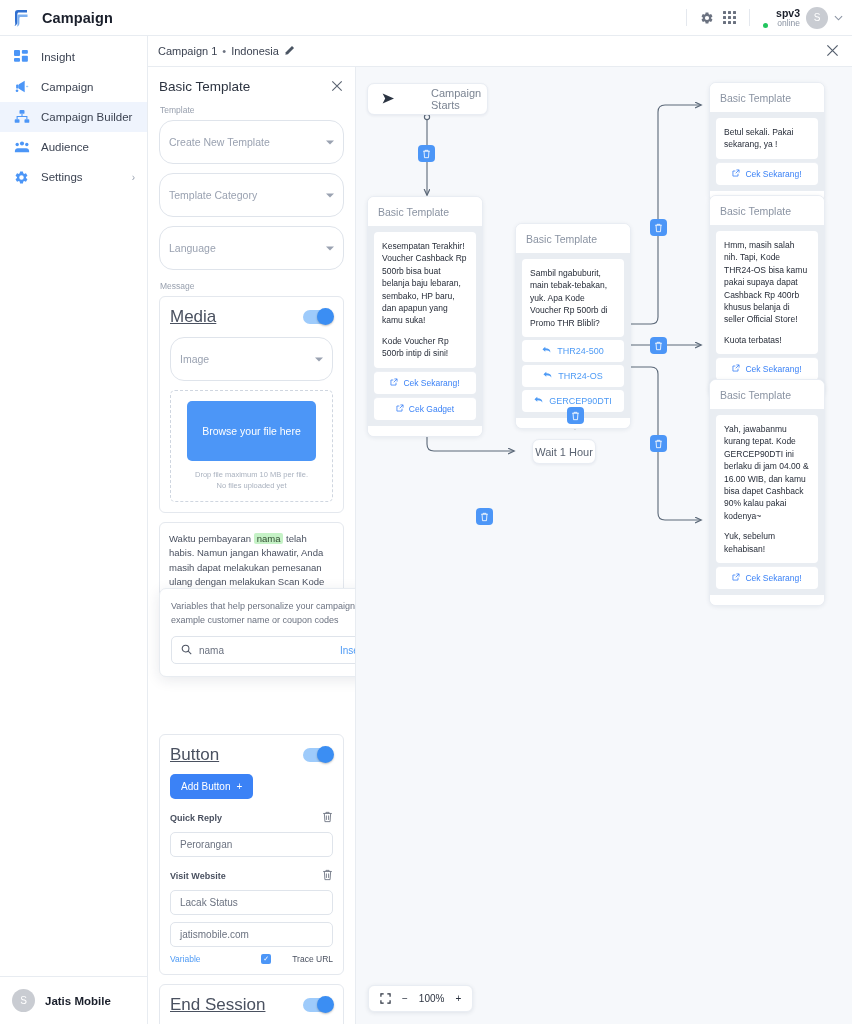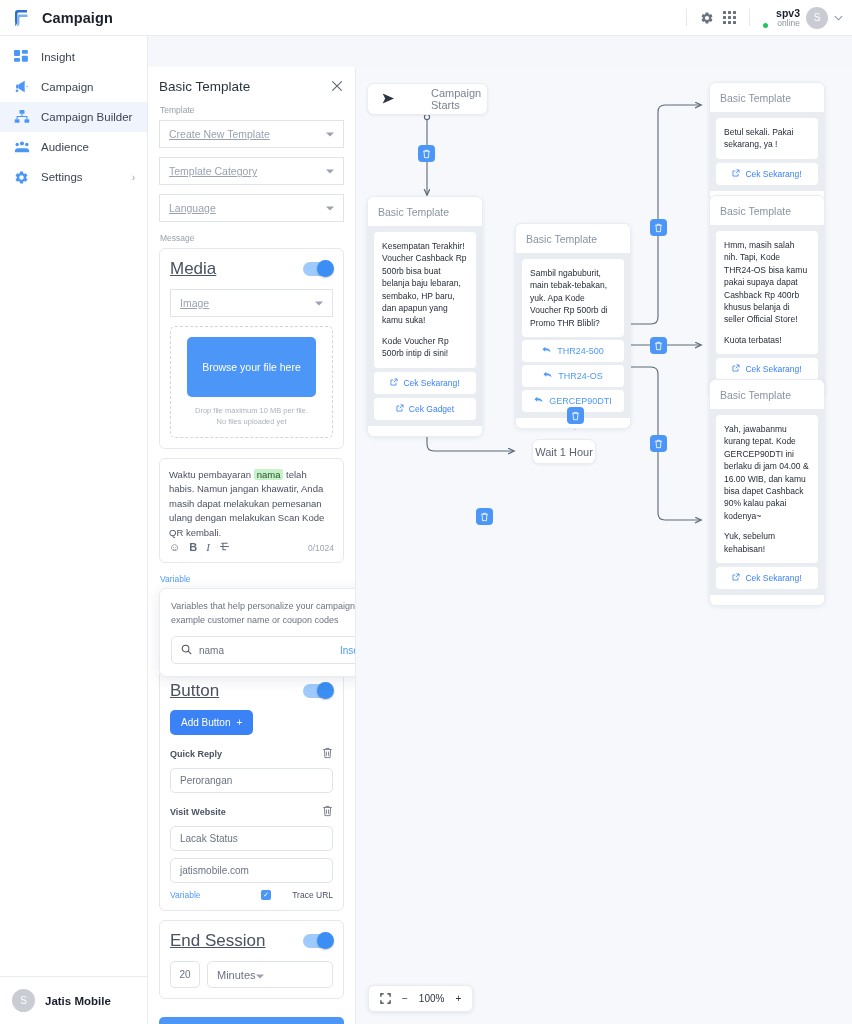--- a/index.html
+++ b/index.html
@@ -74,23 +74,23 @@
     background: #fff; border-right: 1px solid #e8ecf1; overflow: hidden; z-index: 20;
   }
   .panel-head { display: flex; align-items: center; padding: 12px 12px 0 11px; }
   .panel-title { font-size: 13.5px; color: #2c3340; font-weight: normal; }
   .panel-close { margin-left: auto; font-size: 13px; color: #5b6472; cursor: pointer; line-height: 1; }
   .panel-body { padding: 0 11px; }
   .flabel { font-size: 8.5px; color: #98a0ae; margin: 11px 0 5px 1px; }
   .flabel.blue { color: #4f9bf5; }
 
   .select {
-    height: 28px; border: 1px solid #dfe4eb; border-radius: 0;
+    height: 44px; border: 1px solid #dfe4eb; border-radius: 14px;
     display: flex; align-items: center; padding: 0 9px; font-size: 10.5px;
-    color: #9aa2b1; background: #fff; cursor: pointer; margin-bottom: 9px; text-decoration: underline;
+    color: #9aa2b1; background: #fff; cursor: pointer; margin-bottom: 9px;
   }
   .select .sel-caret { margin-left: auto; color: #9aa2b1; font-size: 8px; }
 
   .card {
     border: 1px solid #e4e8ee; border-radius: 6px; background: #fff;
     padding: 10px; margin-bottom: 9px;
   }
   .row-toggle { display: flex; align-items: center; }
   .row-toggle .lab { font-size: 17px; color: #4a5160; text-decoration: underline; }
   .toggle {
@@ -326,20 +326,37 @@
         <span>Settings</span>
         <span class="nav-chevron">›</span>
       </div>
     </div>
     <div class="sidebar-footer">
       <div class="avatar-md">S</div>
       <div class="footer-name">Jatis Mobile</div>
     </div>
   </div>
 
+  <div class="crumbrow">
+    <div class="crumb">
+      <span>Campaign 1</span>
+      <span class="crumb-sep">•</span>
+      <span>Indonesia</span>
+      <span class="pencil">
+        <svg width="11" height="11" viewBox="0 0 16 16" fill="#4b5563">
+            <path d="M11.6 1.4 14.6 4.4 5.6 13.4 2 14l.6-3.6z"></path>
+          </svg>
+      </span>
+    </div>
+    <span class="crumb-close">
+      <svg width="13" height="13" viewBox="0 0 14 14">
+          <path d="M1.5 1.5 12.5 12.5 M12.5 1.5 1.5 12.5" stroke="#555f6e" stroke-width="1.3"></path>
+        </svg>
+    </span>
+  </div>
 
   <div class="panel">
     <div class="panel-head">
       <div class="panel-title">Basic Template</div>
       <span class="panel-close">
         <svg width="12" height="12" viewBox="0 0 14 14">
             <path d="M1.5 1.5 12.5 12.5 M12.5 1.5 1.5 12.5" stroke="#5b6472" stroke-width="1.3"></path>
           </svg>
       </span>
     </div>

